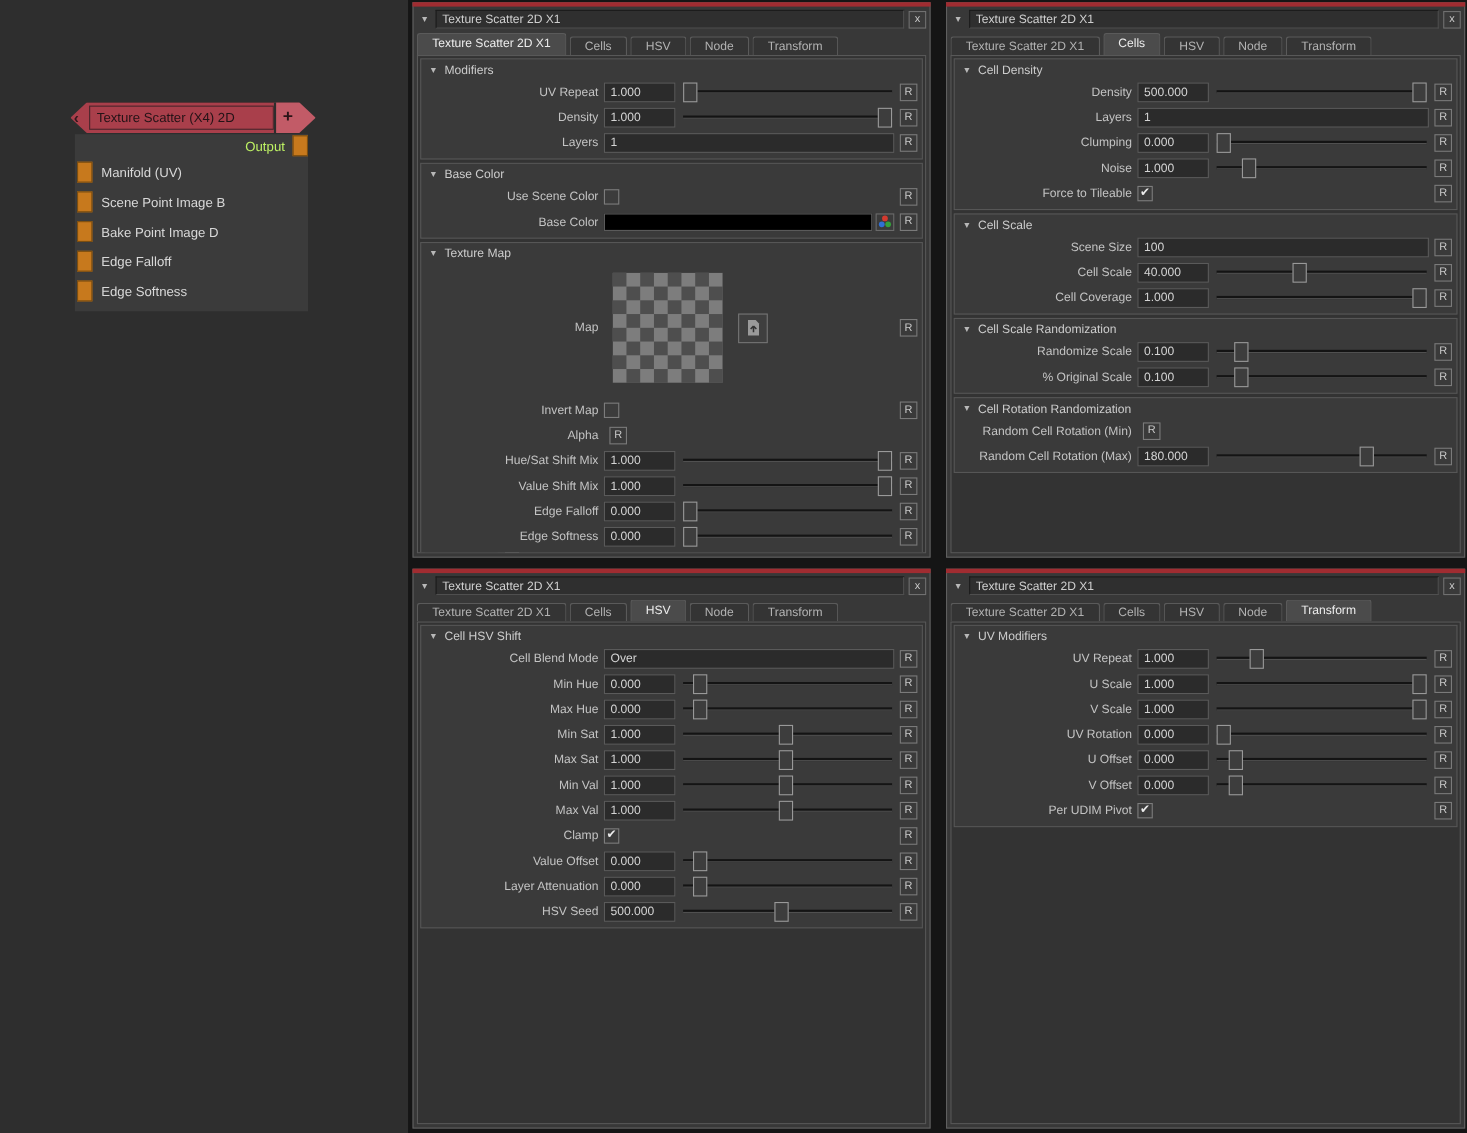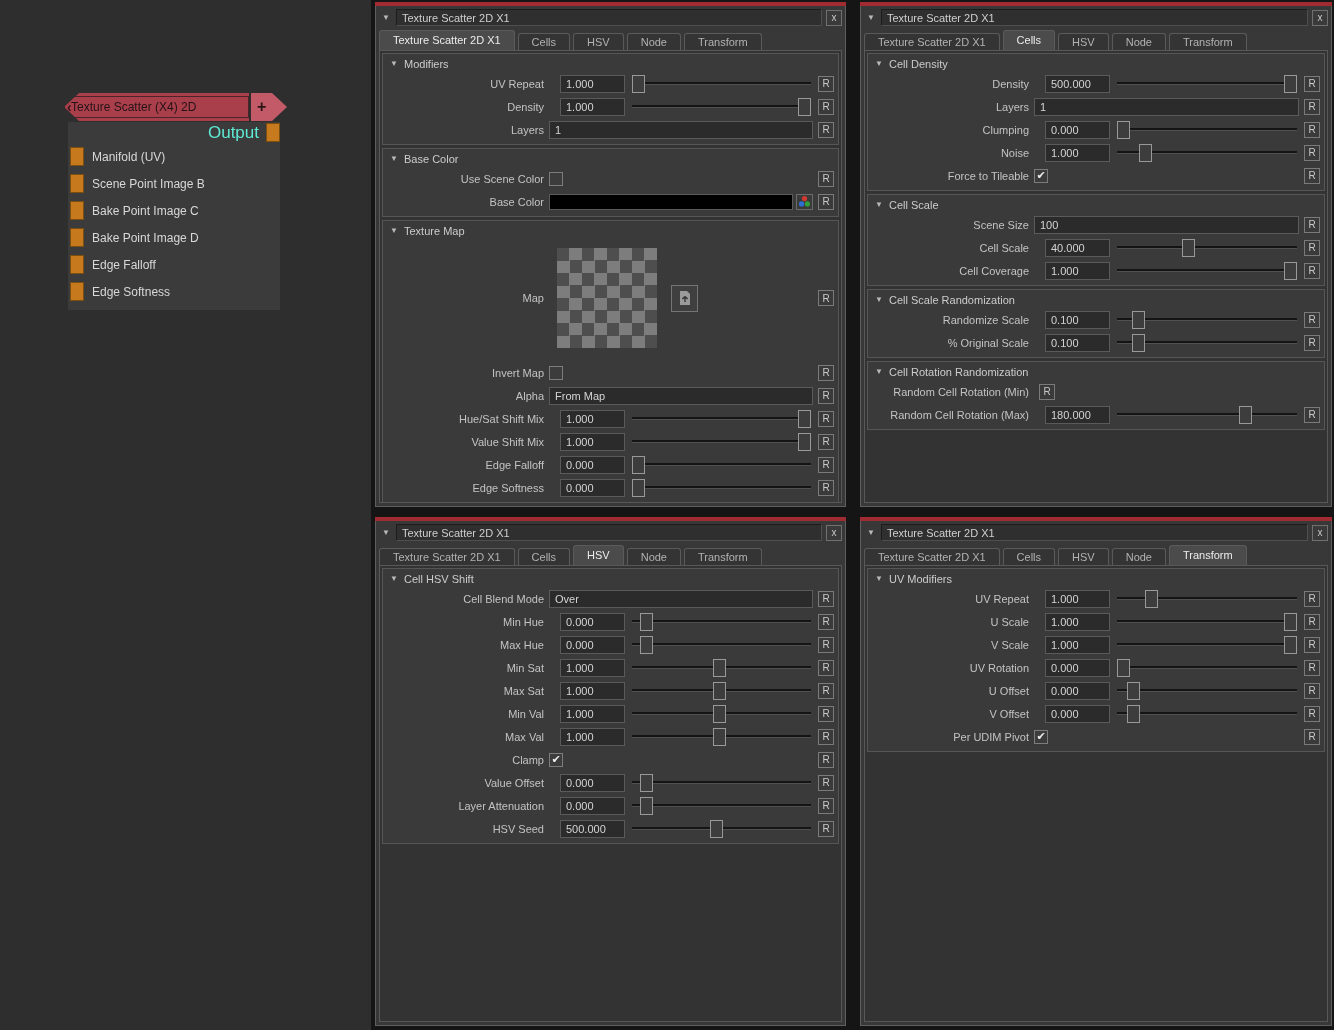--- a/index.html
+++ b/index.html
@@ -25,39 +25,39 @@
   .section { background:#3a3a3a; border:1px solid #565656; margin-bottom:3px; padding:1px 4px 3px 3px; }
   .sec-head { height:17px; display:flex; align-items:center; gap:5px; color:#cccccc; font-size:11px; padding-left:3px; }
   .sec-head .collapse { width:10px; }
 
   
   .row { display:flex; align-items:center; height:23px; padding-left:1px; }
   .row.maprow { height:102px; margin:8px 0 12px 0; }
   .rlabel { flex:none; width:162px; text-align:right; color:#c3c3c3; font-size:11px; padding-right:5px; white-space:nowrap; overflow:hidden; }
   .ctl { flex:1; display:flex; align-items:center; height:100%; min-width:0; }
   .rbtn { flex:none; width:16px; height:16px; margin-left:5px; background:#3a3a3a; border:1px solid #7a7a7a; color:#c9c9c9; font-size:10px; display:flex; align-items:center; justify-content:center; }
-  .field { flex:none; width:65px; height:18px; background:#2b2b2b; border:1px solid #5a5a5a; color:#d4d4d4; font-size:11px; display:flex; align-items:center; padding:0 5px;margin-left:11px; }
+  .field { flex:none; width:65px; height:18px; background:#2b2b2b; border:1px solid #5a5a5a; color:#d4d4d4; font-size:11px; display:flex; align-items:center; padding:0 5px; }
   .slider { flex:1; position:relative; height:100%; margin:0 2px 0 7px; min-width:0; }
   .track { position:absolute; left:0; right:0; top:calc(50% - 2px); height:3px; background:#141414; border-bottom:1px solid #505050; }
   .handle { position:absolute; top:calc(50% - 9px); width:13px; height:18px; background:#3d3d3d; border:1px solid #999999; }
   .widefield { flex:1; height:18px; background:#2b2b2b; border:1px solid #5a5a5a; color:#d4d4d4; font-size:11px; display:flex; align-items:center; padding:0 5px; position:relative; min-width:0; }
   .cb { flex:none; width:14px; height:14px; background:#3c3c3c; border:1px solid #7c7c7c; color:#ededed; font-size:11px; line-height:11px; display:flex; align-items:center; justify-content:center; overflow:hidden; }
   .swatch { flex:1; height:16px; border:1px solid #5a5a5a; }
   .mini { flex:none; width:17px; height:16px; margin-left:3px; background:#3a3a3a; border:1px solid #6a6a6a; display:flex; align-items:center; justify-content:center; }
   .thumb { flex:none; width:100px; height:100px; margin-left:8px; }
   .upload { flex:none; width:27px; height:27px; margin-left:14px; background:#3f3f3f; border:1px solid #757575; display:flex; align-items:center; justify-content:center; }
 
   
   .node { position:absolute; left:64px; top:93px; width:223px; }
   .node-header { position:relative; height:28px; display:flex; align-items:center; clip-path:polygon(15px 0, calc(100% - 15px) 0, 100% 50%, calc(100% - 15px) 100%, 15px 100%, 0 50%); filter:drop-shadow(0 0 1px #000); }
-  .node-title { flex:1; height:22px; border:1px solid #49252b; color:#241317; font-size:12px; display:flex; align-items:center; padding:0 6px; white-space:nowrap; }
+  .node-title { flex:1; height:22px; margin-left:17px; border:1px solid #49252b; color:#241317; font-size:12px; display:flex; align-items:center; padding:0 6px; white-space:nowrap; }
   .node-add { flex:none; width:38px; height:100%; border-left:2px solid #2d2d2d; color:#2a1417; font-size:16px; font-weight:bold; display:flex; align-items:center; justify-content:flex-start; padding-left:6px; }
   .node-notch { position:absolute; left:3px; top:0; height:100%; display:flex; align-items:center; color:#33181d; font-size:14px; font-weight:bold; }
   .node-body { background:#3b3b3b; margin:1px 7px 0 4px; padding-bottom:5px; }
-  .out-row { height:21px; display:flex; align-items:center; justify-content:flex-end; gap:7px; color:#5eead4; font-size:17px; }
+  .out-row { height:21px; display:flex; align-items:center; justify-content:flex-end; gap:7px; color:#bef264; font-size:12px; }
   .port-row { height:27px; display:flex; align-items:center; gap:8px; color:#d8d8d8; font-size:12px; }
   .port { flex:none; width:14px; height:19px; border:1px solid #7c4e10; }
   .port-right { margin-right:0; }
   .port-left { margin-left:2px; }
 </style>
 </head>
 <body>
 
 <div class="right-region"></div>
 
@@ -75,24 +75,20 @@
   <div class="port-row">
         <span class="port port-left" style="background: rgb(199, 121, 29);"></span>
         <span>Manifold (UV)</span>
       </div>
       <div class="port-row">
         <span class="port port-left" style="background: rgb(199, 121, 29);"></span>
         <span>Scene Point Image B</span>
       </div>
       <div class="port-row">
         <span class="port port-left" style="background: rgb(199, 121, 29);"></span>
-        <span>Bake Point Image C</span>
-      </div>
-      <div class="port-row">
-        <span class="port port-left" style="background: rgb(199, 121, 29);"></span>
         <span>Bake Point Image D</span>
       </div>
       <div class="port-row">
         <span class="port port-left" style="background: rgb(199, 121, 29);"></span>
         <span>Edge Falloff</span>
       </div>
       <div class="port-row">
         <span class="port port-left" style="background: rgb(199, 121, 29);"></span>
         <span>Edge Softness</span>
       </div>
@@ -196,23 +192,20 @@
         </div>
         <div class="row">
           <div class="rlabel">Invert Map</div>
           <div class="ctl">
             <div class="cb"></div>
           </div>
           <div class="rbtn">R</div>
         </div>
         <div class="row">
           <div class="rlabel">Alpha</div>
-          <div class="ctl">
-            <div class="widefield">From Map</div>
-          </div>
           <div class="rbtn">R</div>
         </div>
         <div class="row">
           <div class="rlabel">Hue/Sat Shift Mix</div>
           <div class="ctl">
             <div class="field">1.000</div>
             <div class="slider">
               <div class="track"></div>
               <div class="handle" style="left: calc(100% - 13px);"></div>
             </div>

